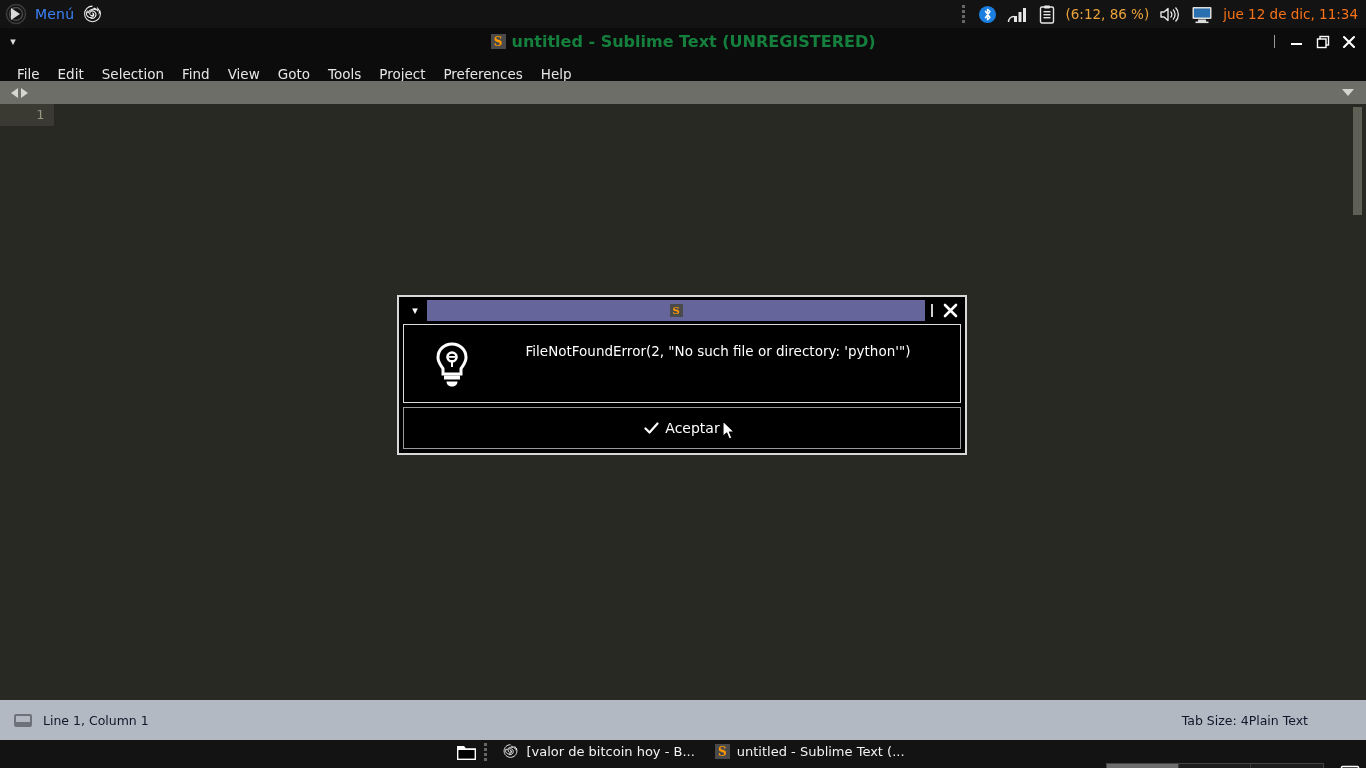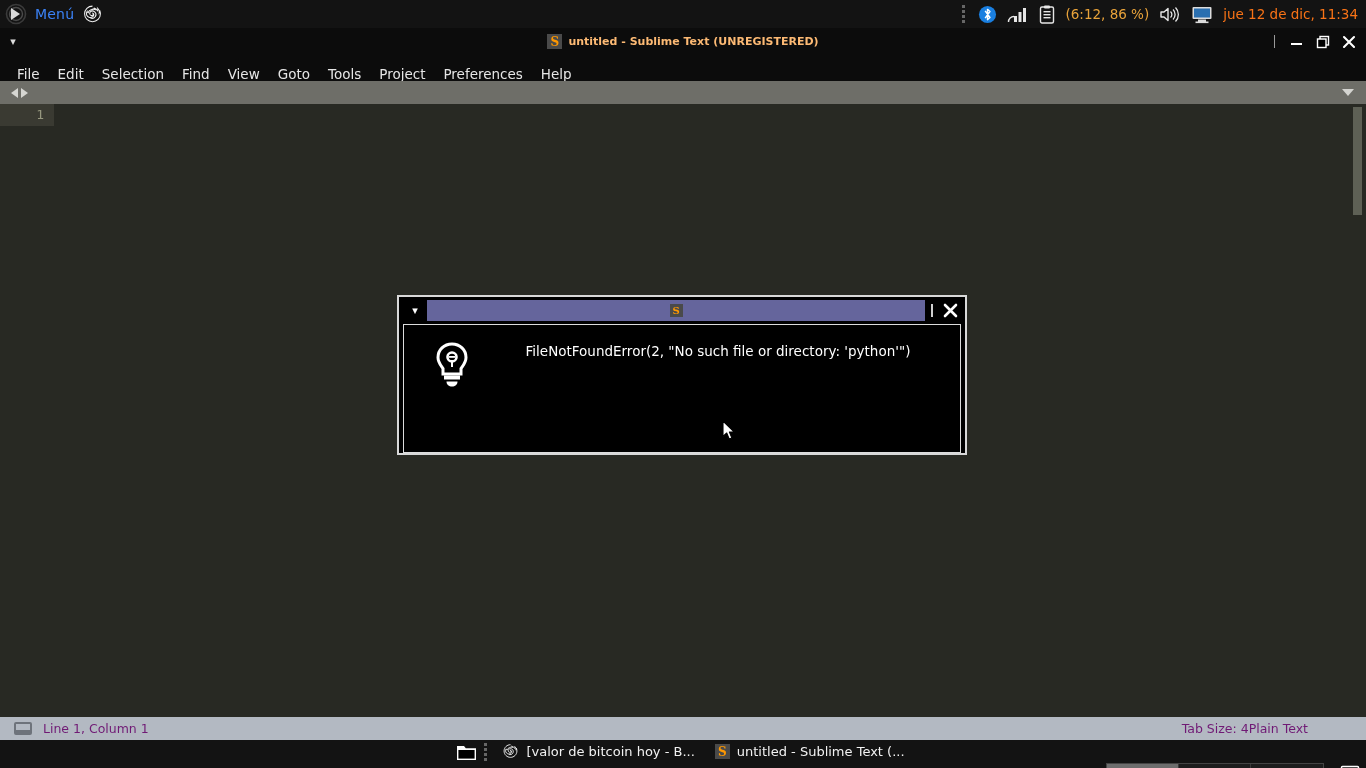--- a/index.html
+++ b/index.html
@@ -63,21 +63,21 @@
   }
   .titlebar-chevron {
     width: 26px; display: flex; align-items: center; justify-content: center;
     color: #dcdcdc; font-size: 11px;
   }
   .titlebar-center {
     position: absolute; left: 0; right: 0; top: 0; bottom: 0;
     display: flex; align-items: center; justify-content: center;
     gap: 6px; pointer-events: none;
   }
-  .title-text { font-size: 11px; color: #fdba74; font-weight: 600; }
+  .title-text { font-size: 16px; color: #15803d; font-weight: 600; }
   .win-controls {
     margin-left: auto; display: flex; align-items: center; gap: 9px;
     padding-right: 9px; z-index: 3;
   }
   .win-sep { width: 1px; height: 13px; background: #9a9a9a; margin-right: 4px; }
   .wc { width: 17px; height: 17px; display: flex; align-items: center; justify-content: center; color: #ffffff; }
 
   .subl-icon {
     width: 15px; height: 15px;
     background: #4a4a4a;
@@ -147,24 +147,24 @@
   }
   #code-pane { flex: 1; position: relative; }
   #editor-scrollbar {
     position: absolute;
     right: 4px; top: 3px;
     width: 9px; height: 108px;
     background: #5e6055;
   }
 
   #status-bar {
-    height: 23px;
+    height: 40px;
     background: #b3b9c2;
     display: flex; align-items: center;
-    color: #701a75;
+    color: #0f172a;
     font-size: 12.5px;
     flex: 0 0 auto;
     padding: 0 14px;
   }
   .console-icon {
     width: 18px; height: 13px;
     border: 2px solid #6e737b;
     border-radius: 2px;
     margin-right: 11px;
     position: relative;
@@ -473,20 +473,30 @@
           <rect x="13" y="34.5" width="16" height="4" fill="#ffffff"></rect>
           <path d="M15.5 40.5 L26.5 40.5 C26.5 44 24 45.5 21 45.5 C18 45.5 15.5 44 15.5 40.5 Z" fill="#ffffff"></path>
           <circle cx="21" cy="16" r="4.5" fill="none" stroke="#ffffff" stroke-width="2.6"></circle>
           <rect x="18" y="15" width="6" height="1.8" fill="#ffffff"></rect>
           <rect x="20" y="19" width="2" height="7" fill="#ffffff"></rect>
         </svg>
       </span>
       <div class="dlg-message">FileNotFoundError(2, "No such file or directory: 'python'")</div>
     </div>
 
+    <div id="dialog-footer">
+      <button id="accept-button">
+        <span style="display:inline-flex;">
+          <svg width="15" height="15" viewBox="0 0 15 15">
+            <path d="M1.5 7.5 L5.5 11.5 L13.5 2.5" fill="none" stroke="#fff" stroke-width="2.2" stroke-linecap="round" stroke-linejoin="round"></path>
+          </svg>
+        </span>
+        <span>Aceptar</span>
+      </button>
+    </div>
   </div>
 
   <div id="cursor">
     <svg width="14" height="21" viewBox="0 0 14 21">
       <path d="M1 1 L1 16.5 L4.7 13 L7.2 19 L9.8 17.9 L7.4 12.1 L12.3 12 Z" fill="#ffffff" stroke="#000000" stroke-width="1.1" stroke-linejoin="round"></path>
     </svg>
   </div>
 
   <div id="taskbar">
     <div class="tb-left">

